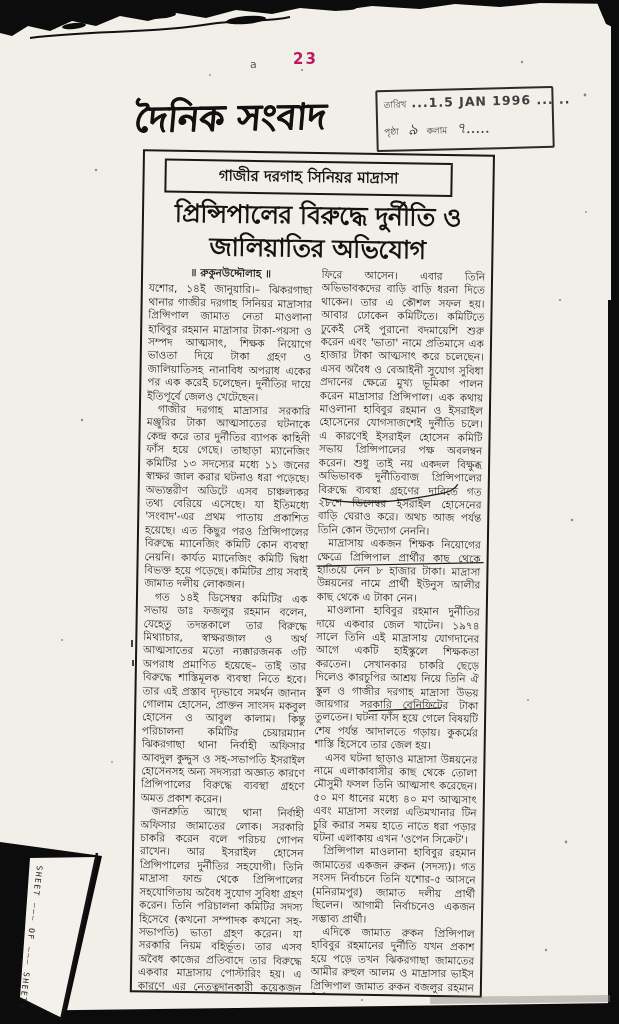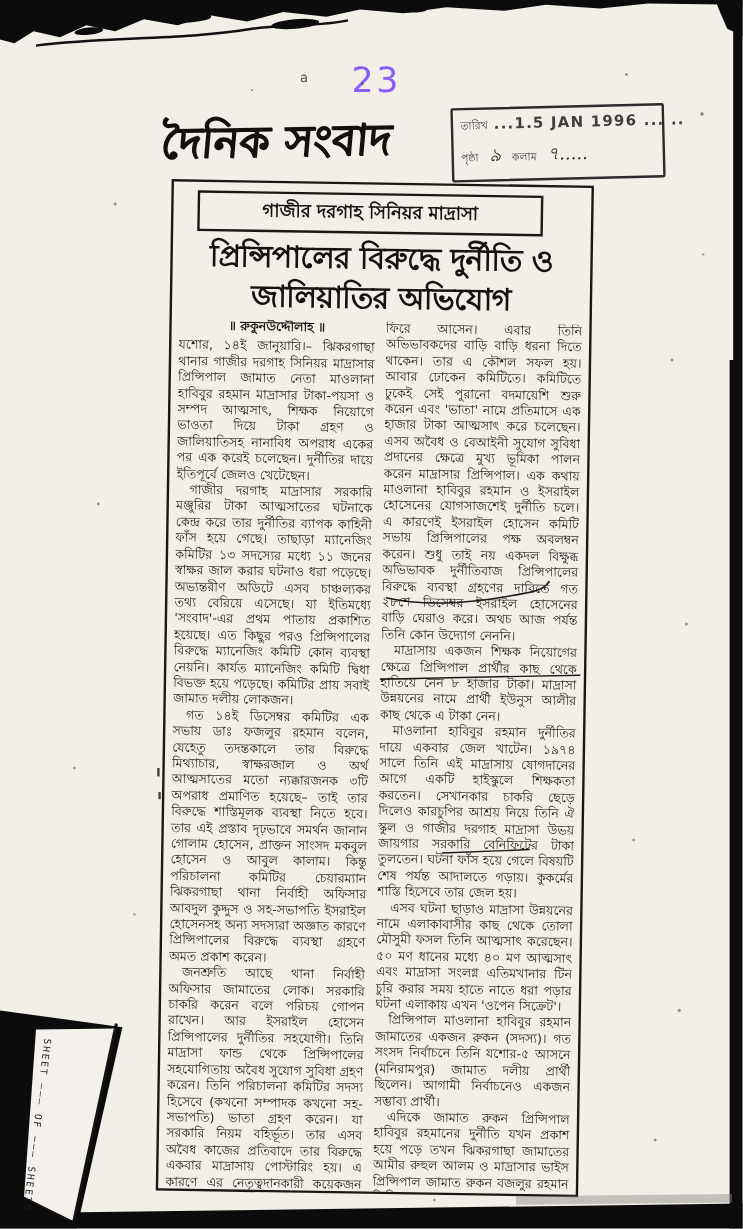--- a/index.html
+++ b/index.html
@@ -5,22 +5,22 @@
   html,body{margin:0;padding:0;background:#888;}
   .scan{
     position:relative;width:619px;height:1024px;overflow:hidden;
     background:#f2efe9;
     font-family:"DejaVu Sans",sans-serif;
     color:#24211d;
   }
   .artifacts{position:absolute;left:0;top:0;z-index:5;pointer-events:none;}
   .corner-a{position:absolute;left:250px;top:58px;font-size:11px;color:#555;z-index:2;}
   .pageno{
-    position:absolute;left:293px;top:50px;font-size:29px;letter-spacing:2px;
-    color:#8b5cf6;z-index:2;font-family:"DejaVu Sans",sans-serif;
+    position:absolute;left:293px;top:50px;font-size:15px;letter-spacing:2px;
+    color:#be185d;z-index:2;font-family:"DejaVu Sans",sans-serif;font-weight:bold;
   }
   .logo{
     position:absolute;left:134px;top:90px;width:200px;z-index:2;
     font-size:36px;font-weight:bold;color:#131110;
     transform:skewX(-6deg) rotate(-1deg);
     text-shadow:0.6px 0.6px 0 #131110;
     white-space:nowrap;
   }
   .stamp{
     position:absolute;left:376px;top:88px;width:162px;height:52px;z-index:2;

